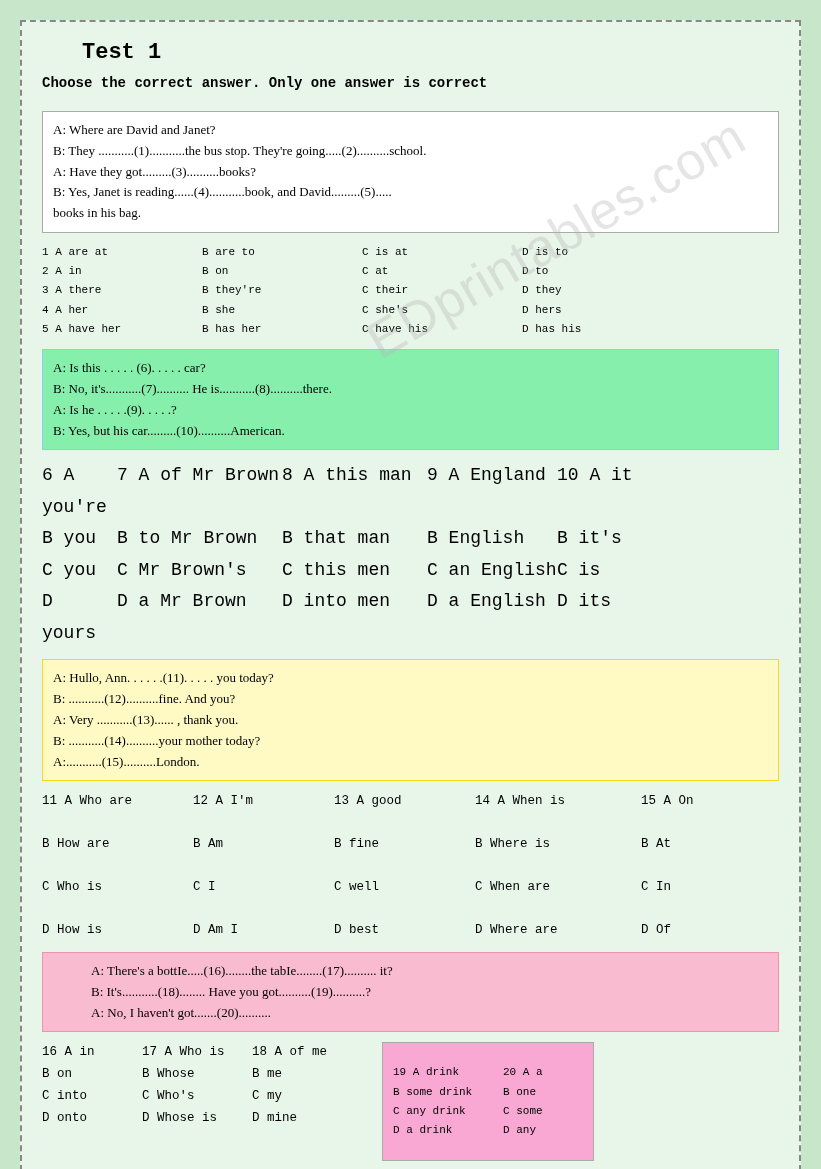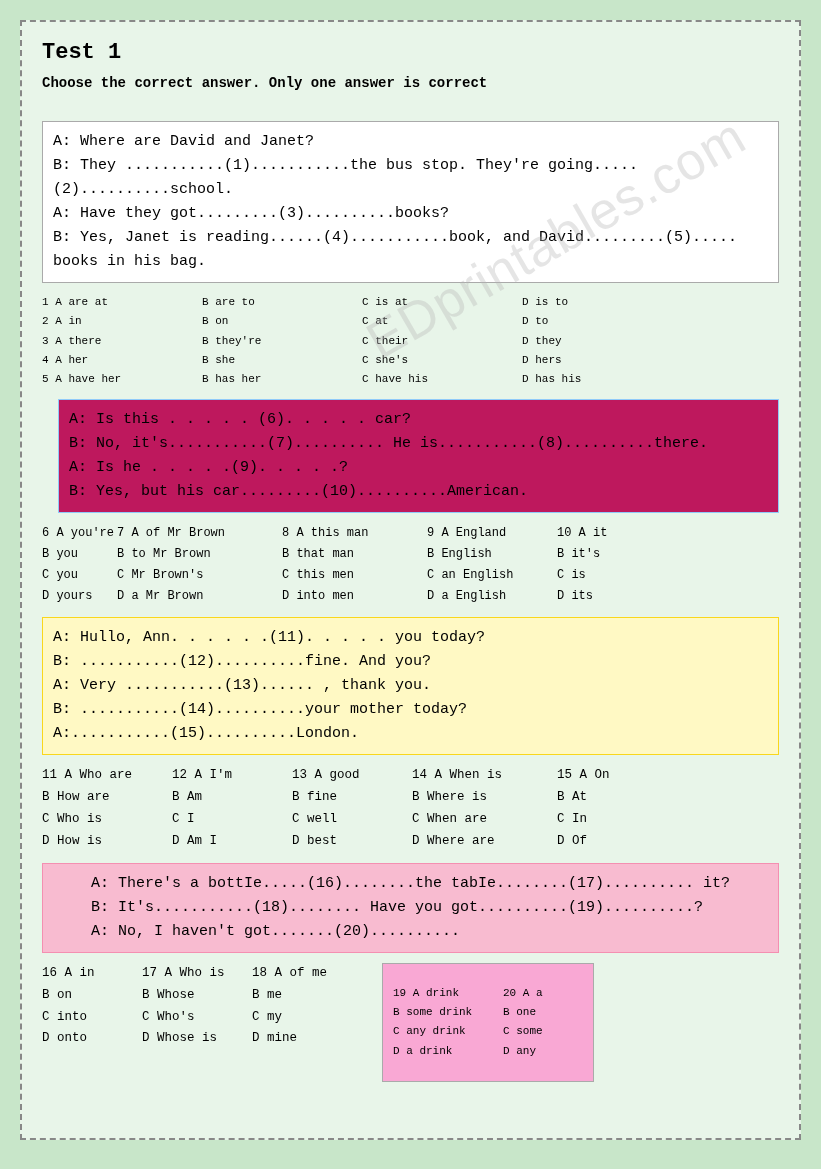--- a/index.html
+++ b/index.html
@@ -28,37 +28,38 @@
       transform: rotate(-30deg);
       pointer-events: none;
       white-space: nowrap;
       letter-spacing: 1px;
       line-height: 1.4;
     }
     .title {
       font-size: 22px;
       font-weight: bold;
       margin-bottom: 10px;
+      margin-left: 40px;
     }
     .subtitle {
       font-size: 14px;
       font-weight: bold;
-      margin-bottom: 30px;
+      margin-bottom: 20px;
     }
     .passage-box {
       border: 1.5px solid #aaa;
       padding: 8px 10px;
       margin-bottom: 10px;
-      font-size: 15px;
+      font-size: 13px;
       line-height: 1.6;
+      font-family: Liberation Serif, serif;
     }
     .passage-box.blue {
-      background: #be185d;
+      background: #86efac;
       border-color: #90caf9;
-      margin-left: 16px;
     }
     .passage-box.yellow {
       background: #fff9c4;
       border-color: #f9d71c;
     }
     .passage-box.pink {
       background: #f8bbd0;
       border-color: #f48fb1;
       padding-left: 48px;
     }
@@ -114,21 +115,21 @@
     </div>
   </div>
 
   <div class="passage-box blue">
     <div>A: Is this . . . . . (6). . . . . car?</div>
     <div>B: No, it's...........(7).......... He is...........(8)..........there.</div>
     <div>A: Is he . . . . .(9). . . . .?</div>
     <div>B: Yes, but his car.........(10)..........American.</div>
   </div>
 
-  <div style="font-size:12px; line-height:1.75; margin-bottom:10px;">
+  <div style="font-size:18px; line-height:1.75; margin-bottom:10px;">
     <div style="display:grid; grid-template-columns: 75px 165px 145px 130px 80px;">
       <span>6 A you're</span>
       <span>7 A of Mr Brown</span>
       <span>8 A this man</span>
       <span>9 A England</span>
       <span>10 A it</span>
 
       <span>B you</span>
       <span>B to Mr Brown</span>
       <span>B that man</span>
@@ -151,21 +152,21 @@
 
   <div class="passage-box yellow">
     <div>A: Hullo, Ann. . . . . .(11). . . . . you today?</div>
     <div>B: ...........(12)..........fine. And you?</div>
     <div>A: Very ...........(13)...... , thank you.</div>
     <div>B: ...........(14)..........your mother today?</div>
     <div>A:...........(15)..........London.</div>
   </div>
 
   <div style="font-size:12.5px; line-height:1.75; margin-bottom:10px;">
-    <div style="display:grid; grid-template-columns: 130px 120px 120px 145px 80px;">
+    <div style="display:grid; grid-template-columns: 130px 120px 120px 145px 80px; gap: 21px;">
       <span>11 A Who are</span>
       <span>12 A I'm</span>
       <span>13 A good</span>
       <span>14 A When is</span>
       <span>15 A On</span>
 
       <span>B How are</span>
       <span>B Am</span>
       <span>B fine</span>
       <span>B Where is</span>

